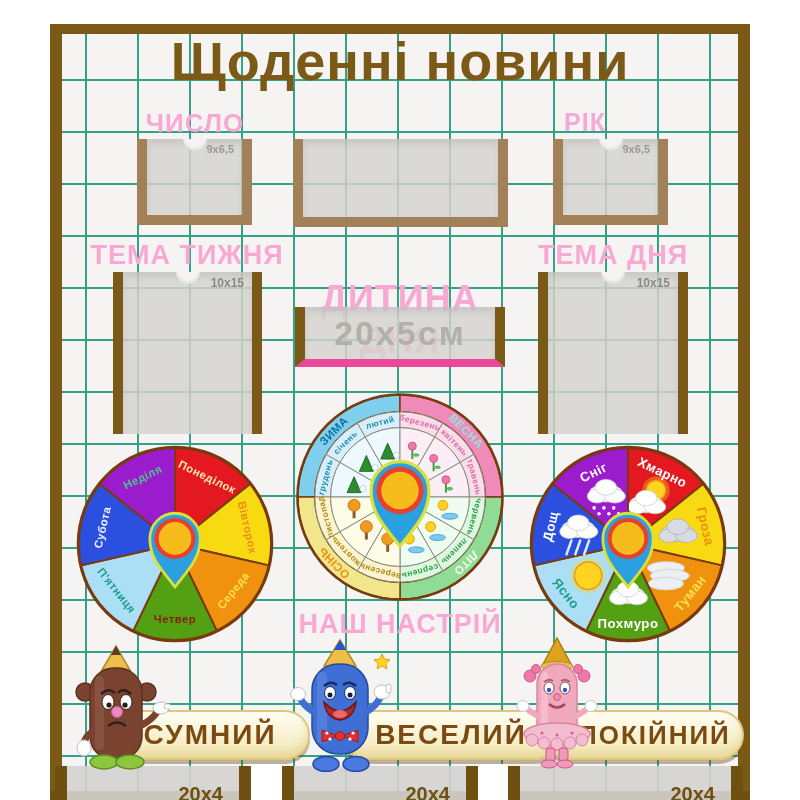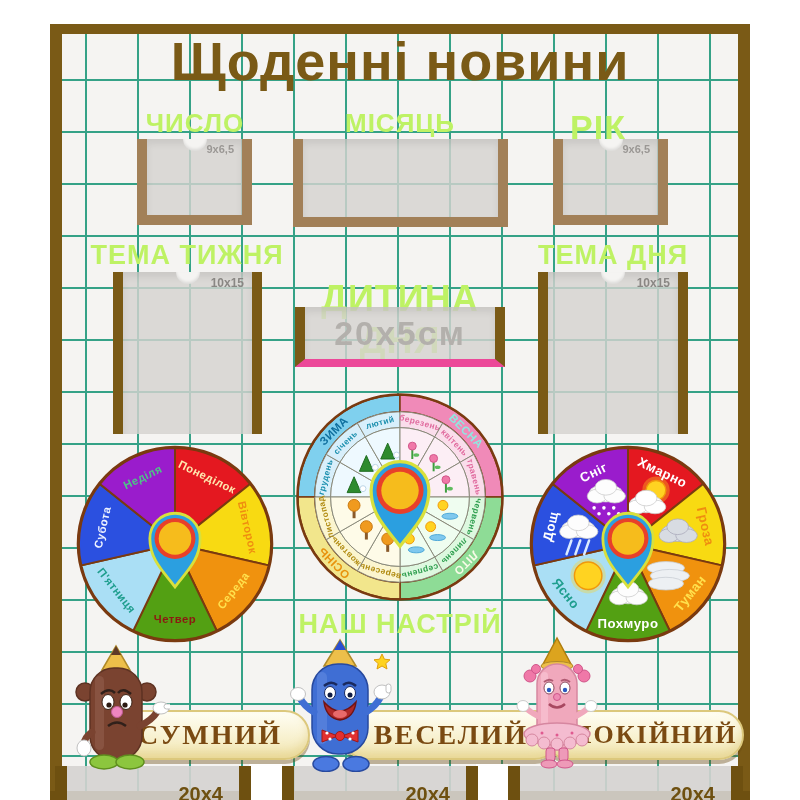--- a/index.html
+++ b/index.html
@@ -6,55 +6,54 @@
   .page{position:relative;width:800px;height:800px;background:#ffffff;overflow:hidden;margin-top:24px;}
   .board{position:absolute;left:50px;top:0;width:700px;height:795px;background:#7a5a16;}
   .bottom-band{position:absolute;left:0;right:0;bottom:0;height:28px;background:#6e5010;z-index:1;}
   .grid{position:absolute;left:12px;top:10px;right:12px;bottom:28px;background-color:#f5f4f2;
     background-image:
       repeating-linear-gradient(to right,transparent 0 50px,#35a287 50px 52px),
       repeating-linear-gradient(to bottom,transparent 0 50px,#35a287 50px 52px);
     background-position:-27px 0,0 -5px;}
   .title{position:absolute;left:0;right:0;top:6px;text-align:center;font-size:54px;font-weight:bold;
     color:#7a5a16;letter-spacing:1px;z-index:2;}
-  .hlabel{position:absolute;color:#bef264;font-weight:bold;text-align:center;letter-spacing:1px;z-index:2;}
+  .hlabel{position:absolute;color:#f9a8d4;font-weight:bold;text-align:center;letter-spacing:1px;z-index:2;}
   .pocket{position:absolute;background:rgba(213,211,208,0.82);box-shadow:inset 0 5px 7px rgba(0,0,0,0.08);z-index:2;}
   .u-tan{border-left:10px solid #a28058;border-right:10px solid #a28058;border-bottom:10px solid #a28058;}
   .u-brown{border-left:10px solid #7a5a16;border-right:10px solid #7a5a16;border-bottom:8px solid #ec4899;}
   .sides-brown{border-left:10px solid #7a5a16;border-right:10px solid #7a5a16;}
   .notch{position:absolute;top:0;left:50%;transform:translateX(-50%);width:24px;height:12px;
     border-radius:0 0 24px 24px;background:#f5f4f2;box-shadow:inset 0 -2px 3px rgba(0,0,0,0.10);}
   .size-tag{position:absolute;top:4px;right:8px;font-size:11px;font-weight:bold;color:#9a9794;}
   .size-big{position:absolute;inset:0;display:flex;align-items:center;justify-content:center;
     font-size:34px;font-weight:bold;color:#b3b0ac;letter-spacing:2px;}
   .wheel{position:absolute;z-index:2;}
   .char{position:absolute;z-index:4;}
   .mood-pill{position:absolute;height:46px;border-radius:26px;
     background:linear-gradient(#fffef4,#f2e7b2);border:2px solid #dcc87c;
     box-shadow:0 4px 0 rgba(104,76,18,0.4), inset 0 -6px 10px rgba(214,186,96,0.35);
     display:flex;align-items:center;justify-content:center;
-    font-weight:bold;font-size:28px;color:#7a4a12;letter-spacing:2px;z-index:3;font-family:Liberation Serif, serif;}
+    font-weight:bold;font-size:28px;color:#7a4a12;letter-spacing:2px;z-index:3;}
   .bpocket{position:absolute;top:742px;height:48px;background:rgba(213,211,208,0.9);
     border-left:12px solid #6e5010;border-right:12px solid #6e5010;z-index:2;}
   .bp-label{position:absolute;right:16px;bottom:8px;font-size:20px;font-weight:bold;color:#6e5010;}
   .gap{position:absolute;top:740px;height:52px;background:#ffffff;z-index:2;}
 </style>
 </head>
 <body>
 
 <div class="page">
   <div class="board">
     <div class="grid"></div>
     <div class="bottom-band"></div>
 
     <div class="title">Щоденні новини</div>
 
     <div class="hlabel" style="left:60px;top:84px;width:170px;font-size:26px">ЧИСЛО</div>
-    <div class="hlabel" style="left:265px;top:84px;width:170px;font-size:26px">МІСЯЦЬ</div>
-    <div class="hlabel" style="left:463px;top:84px;width:170px;font-size:34px">РІК</div>
+    <div class="hlabel" style="left:450px;top:84px;width:170px;font-size:25px">РІК</div>
 
     <div class="pocket u-tan" style="left:87px;top:115px;width:95px;height:76px">
       <span class="notch"></span>
       <span class="size-tag">9x6,5</span>
     </div>
     <div class="pocket u-tan" style="left:243px;top:115px;width:195px;height:78px"></div>
     <div class="pocket u-tan" style="left:503px;top:115px;width:95px;height:76px">
       <span class="notch"></span>
       <span class="size-tag">9x6,5</span>
     </div>

